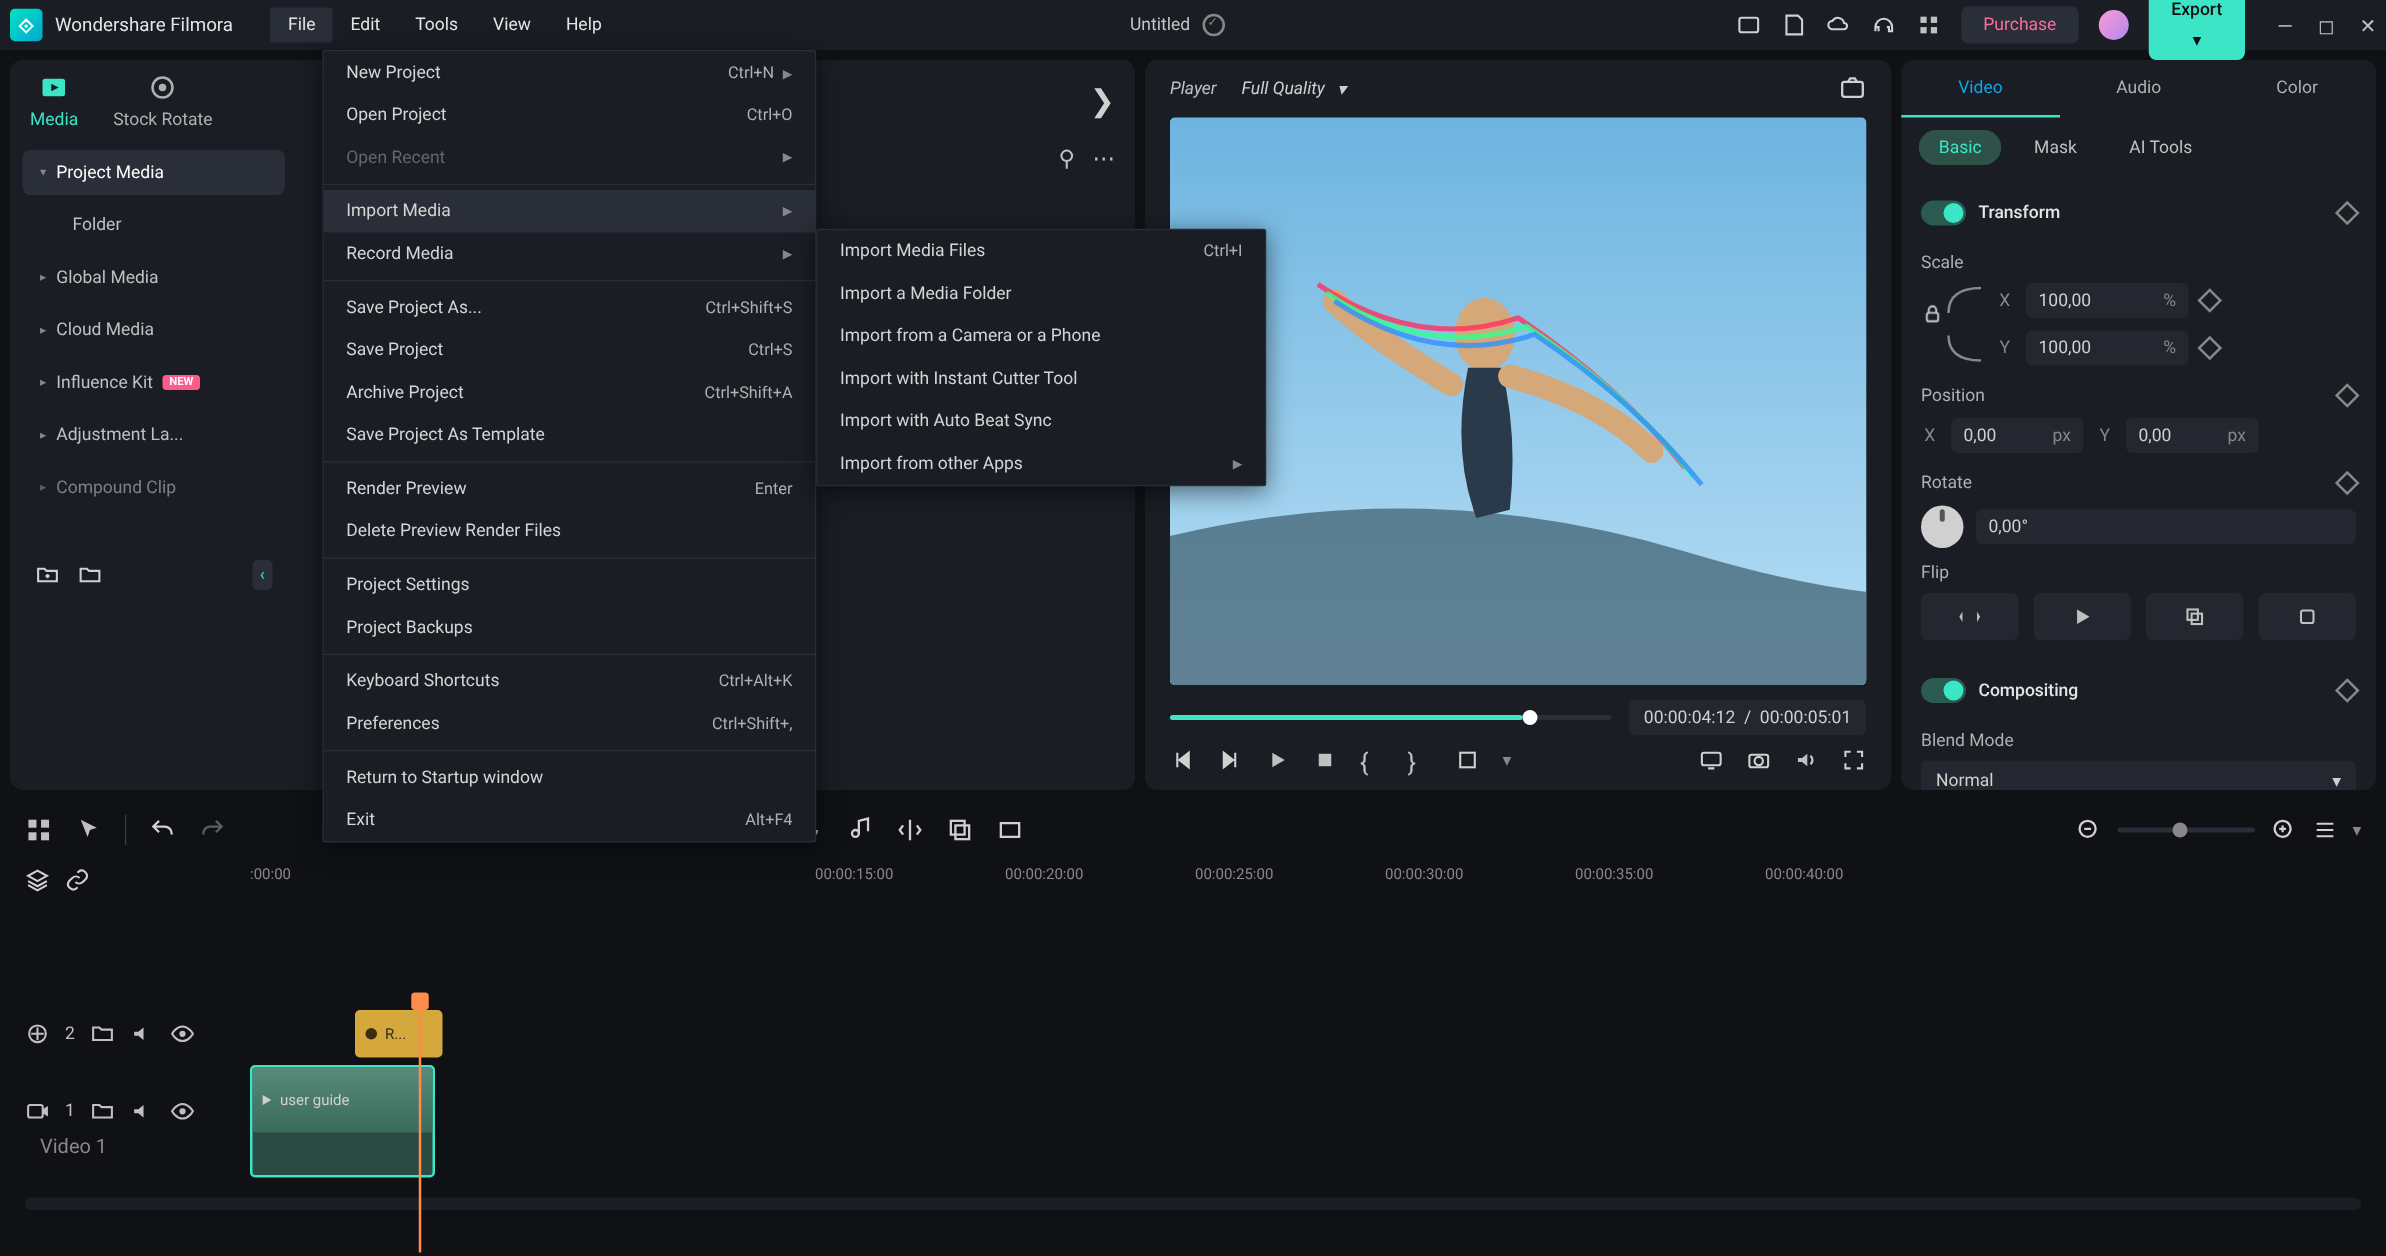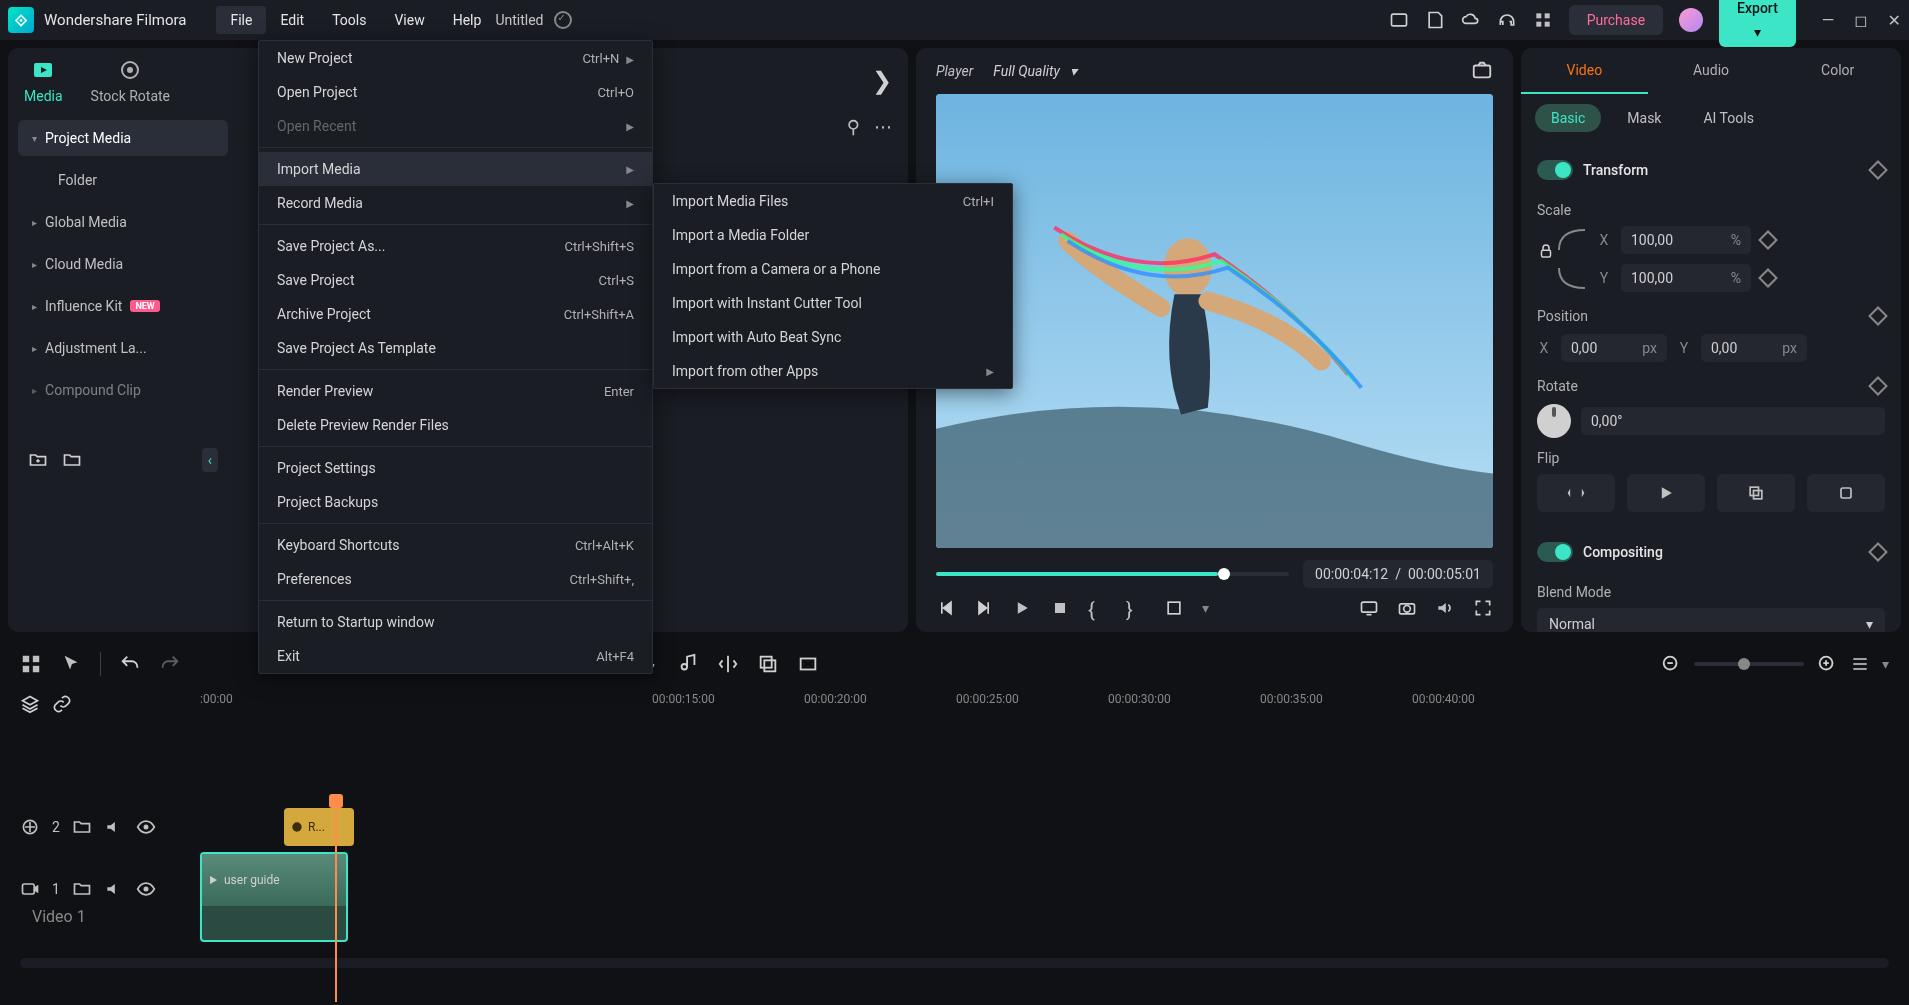--- a/index.html
+++ b/index.html
@@ -5,21 +5,21 @@
 * { margin: 0; padding: 0; box-sizing: border-box; font-family: -apple-system, BlinkMacSystemFont, "Segoe UI", Roboto, sans-serif; }
 body { background: #0f1115; color: #d0d0d0; width: 1909px; height: 1005px; overflow: hidden; font-size: 14px; user-select: none; }
 
 
 .titlebar { height: 40px; background: #1a1d24; display: flex; align-items: center; padding: 0 8px; }
 .logo { width: 26px; height: 26px; background: linear-gradient(135deg, #00e5c5, #00a8d0); border-radius: 4px; margin-right: 10px; display: flex; align-items: center; justify-content: center; color: #fff; font-weight: bold; font-size: 16px; }
 .app-title { color: #e5e5e5; font-size: 15px; margin-right: 30px; }
 .menubar { display: flex; }
 .menubar-item { padding: 6px 14px; color: #e5e5e5; cursor: pointer; border-radius: 3px; }
 .menubar-item.active { background: #2a2e38; }
-.titlebar-center { flex: 1; display: flex; align-items: center; gap: 10px; }
+.titlebar-center { flex: 1; display: flex; justify-content: center; align-items: center; gap: 10px; }
 .doc-title { color: #c5c5c5; }
 .sync-icon { width: 18px; height: 18px; border: 2px solid #888; border-radius: 50%; position: relative; }
 .sync-icon::after { content: "✓"; font-size: 10px; position: absolute; top: -1px; left: 2px; color: #888; }
 .titlebar-right { display: flex; align-items: center; gap: 16px; }
 .titlebar-icon { width: 20px; height: 20px; fill: #c0c0c0; cursor: pointer; }
 .purchase-btn { background: #2a2e38; color: #ff6b9d; padding: 7px 18px; border-radius: 6px; cursor: pointer; }
 .avatar { width: 24px; height: 24px; border-radius: 50%; background: linear-gradient(135deg, #ff9ad5, #b088f0); }
 .export-btn { background: #3ce5c5; color: #0f1115; padding: 7px 18px; border-radius: 6px; cursor: pointer; display: flex; align-items: center; gap: 8px; font-weight: 500; flex-direction: column; }
 .winctrl { display: flex; gap: 20px; margin-left: 10px; }
 .winctrl span { color: #c0c0c0; cursor: pointer; font-size: 16px; }
@@ -71,21 +71,21 @@
 .scrub-thumb { position: absolute; left: 80%; top: -4px; width: 12px; height: 12px; background: #fff; border-radius: 50%; }
 .time-box { background: #24272f; padding: 6px 12px; border-radius: 5px; color: #d0d0d0; font-variant-numeric: tabular-nums; }
 .play-controls { display: flex; align-items: center; padding: 10px 20px 14px; gap: 18px; }
 .pc-icon { width: 20px; height: 20px; fill: #c0c0c0; cursor: pointer; }
 .pc-spacer { flex: 1; }
 
 
 .props { width: 380px; background: #1a1d24; border-radius: 10px; margin: 8px 8px 8px 0; display: flex; flex-direction: column; }
 .prop-tabs { display: flex; padding: 0; }
 .prop-tab { flex: 1; text-align: center; padding: 14px 0; cursor: pointer; color: #b0b0b0; }
-.prop-tab.active { color: #f97316; border-bottom: 2px solid #3ce5c5; }
+.prop-tab.active { color: #0ea5e9; border-bottom: 2px solid #3ce5c5; }
 .prop-subtabs { display: flex; gap: 10px; padding: 10px 14px; }
 .prop-subtab { padding: 6px 16px; border-radius: 14px; cursor: pointer; color: #c0c0c0; }
 .prop-subtab.active { background: #2f5248; color: #3ce5c5; }
 .prop-body { flex: 1; overflow-y: auto; padding: 8px 16px 70px; }
 .prop-section-head { display: flex; align-items: center; gap: 10px; padding: 10px 0; }
 .toggle { width: 36px; height: 20px; background: #2a5a50; border-radius: 10px; position: relative; cursor: pointer; }
 .toggle::after { content: ""; position: absolute; left: 18px; top: 2px; width: 16px; height: 16px; background: #3ce5c5; border-radius: 50%; }
 .prop-section-head .title { color: #e5e5e5; font-weight: 500; }
 .prop-key { margin-left: auto; }
 .diamond { width: 14px; height: 14px; border: 2px solid #888; transform: rotate(45deg); cursor: pointer; }

